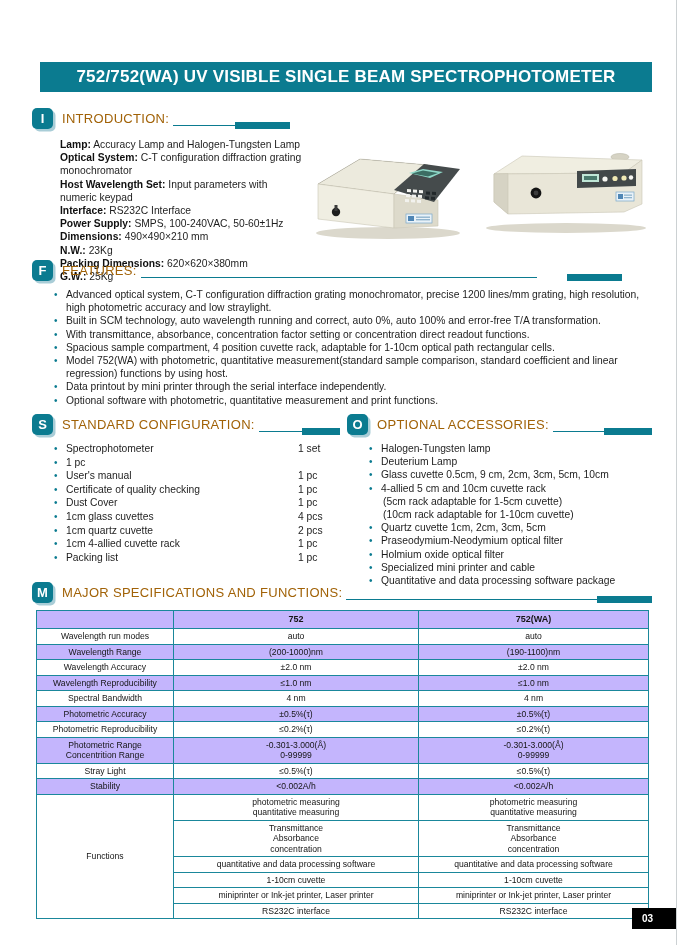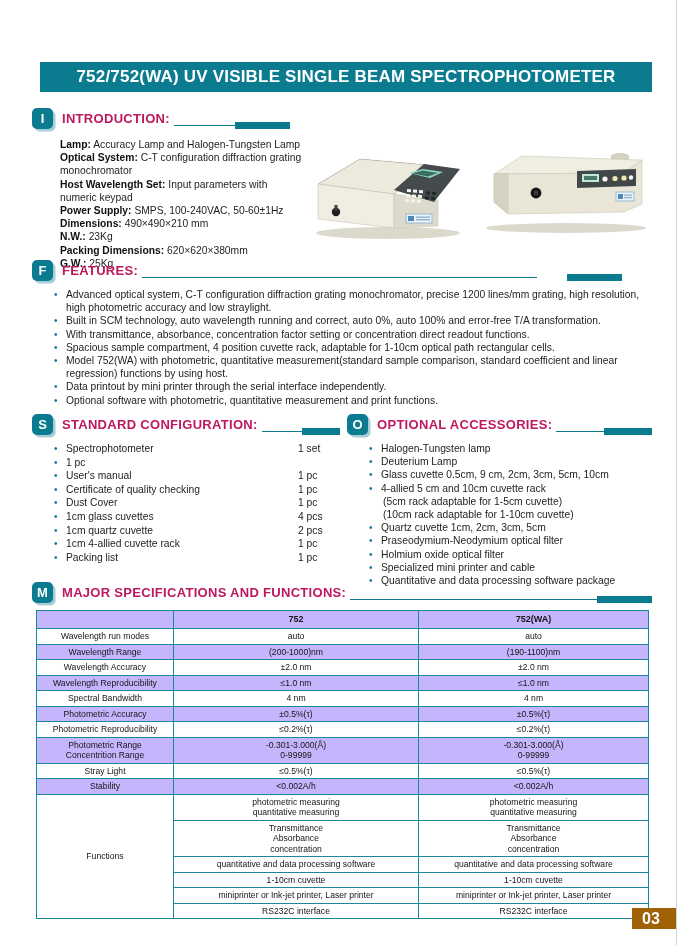--- a/index.html
+++ b/index.html
@@ -10,21 +10,21 @@
   
   .title-bar{position:absolute;left:40px;right:32px;top:62px;height:30px;
              background:#0b7b90;display:flex;align-items:center;justify-content:center;}
   .title-bar span{color:#fff;font-weight:bold;font-size:17px;letter-spacing:.2px;}
 
   
   .sec-head{display:flex;align-items:center;height:24px;}
   .sec-icon{flex:0 0 auto;width:21px;height:21px;border-radius:5px;background:#0b7b90;
             color:#fff;font-weight:bold;font-size:13px;display:flex;align-items:center;
             justify-content:center;box-shadow:2.5px 2.5px 0 #a9cdd7;margin-right:9px;}
-  .sec-title{color:#be185d;font-weight:bold;font-size:13px;letter-spacing:.3px;white-space:nowrap;}
+  .sec-title{color:#a16207;font-weight:normal;font-size:13px;letter-spacing:.3px;white-space:nowrap;}
   .head-rule{flex:1 1 auto;align-self:flex-end;margin:0 0 4px 4px;border-bottom:1px solid #0b7b90;}
   .head-bar{flex:0 0 auto;width:55px;height:7px;background:#0b7b90;align-self:flex-end;margin-bottom:1px;}
 
   
   .sec-intro{position:absolute;left:32px;right:32px;top:106px;}
   .intro-body{display:flex;margin-top:8px;}
   .intro-specs{width:318px;font-size:10.3px;line-height:13.2px;margin-left:28px;}
   .spec-label{font-weight:bold;color:#101010;}
   .intro-images{flex:1;display:flex;align-items:flex-start;justify-content:flex-end;gap:6px;padding-top:2px;}
 
@@ -47,22 +47,22 @@
   
   .spec-table{border-collapse:collapse;margin:6px 0 0 4px;width:612px;table-layout:fixed;
               font-size:8.6px;color:#151515;}
   .spec-table col.c1{width:137px;} .spec-table col.c2{width:245px;} .spec-table col.c3{width:230px;}
   .spec-table th,.spec-table td{border:1.5px solid #1a879b;text-align:center;vertical-align:middle;
                                 padding:2px 3px;line-height:10.5px;font-weight:normal;}
   .spec-table thead th{font-weight:bold;font-size:9px;height:13px;}
   .spec-table tr.shaded td,.spec-table tr.shaded th{background:#c4b5fd;}
   .fn-label{font-weight:normal;}
 
-  .page-num{position:absolute;left:632px;top:908px;width:44px;height:21px;background:#a16207;
-            color:#fff;font-weight:bold;font-size:16px;display:flex;align-items:center;padding-left:10px;box-sizing:border-box;}
+  .page-num{position:absolute;left:632px;top:908px;width:44px;height:21px;background:#000000;
+            color:#fff;font-weight:bold;font-size:10px;display:flex;align-items:center;padding-left:10px;box-sizing:border-box;}
 </style>
 </head>
 <body>
 
 <div class="page">
   <div class="page-edge"></div>
 
   <div class="title-bar">
     <span>752/752(WA) UV VISIBLE SINGLE BEAM SPECTROPHOTOMETER</span>
   </div>
@@ -74,20 +74,21 @@
         </span>
       <span class="sec-title">INTRODUCTION:</span>
       <span class="head-rule"></span>
       <span class="head-bar"></span>
     </div>
     <div class="intro-body">
       <div class="intro-specs" id="intro-specs">
           <div class="spec-line"><span class="spec-label">Lamp:</span> <span class="spec-value">Accuracy Lamp and Halogen-Tungsten Lamp</span></div>
           <div class="spec-line"><span class="spec-label">Optical System:</span> <span class="spec-value">C-T configuration diffraction grating monochromator</span></div>
           <div class="spec-line"><span class="spec-label">Host Wavelength Set:</span> <span class="spec-value">Input parameters with numeric keypad</span></div>
+          <div class="spec-line"><span class="spec-label">Interface:</span> <span class="spec-value">RS232C Interface</span></div>
           <div class="spec-line"><span class="spec-label">Power Supply:</span> <span class="spec-value">SMPS, 100-240VAC, 50-60±1Hz</span></div>
           <div class="spec-line"><span class="spec-label">Dimensions:</span> <span class="spec-value">490×490×210 mm</span></div>
           <div class="spec-line"><span class="spec-label">N.W.:</span> <span class="spec-value">23Kg</span></div>
           <div class="spec-line"><span class="spec-label">Packing Dimensions:</span> <span class="spec-value">620×620×380mm</span></div>
           <div class="spec-line"><span class="spec-label">G.W.:</span> <span class="spec-value">25Kg</span></div>
         </div>
       <div class="intro-images">
 
         <svg width="162" height="102" viewBox="0 0 162 102">
           <ellipse cx="82" cy="93" rx="72" ry="6" fill="#dbd8cc"></ellipse>

